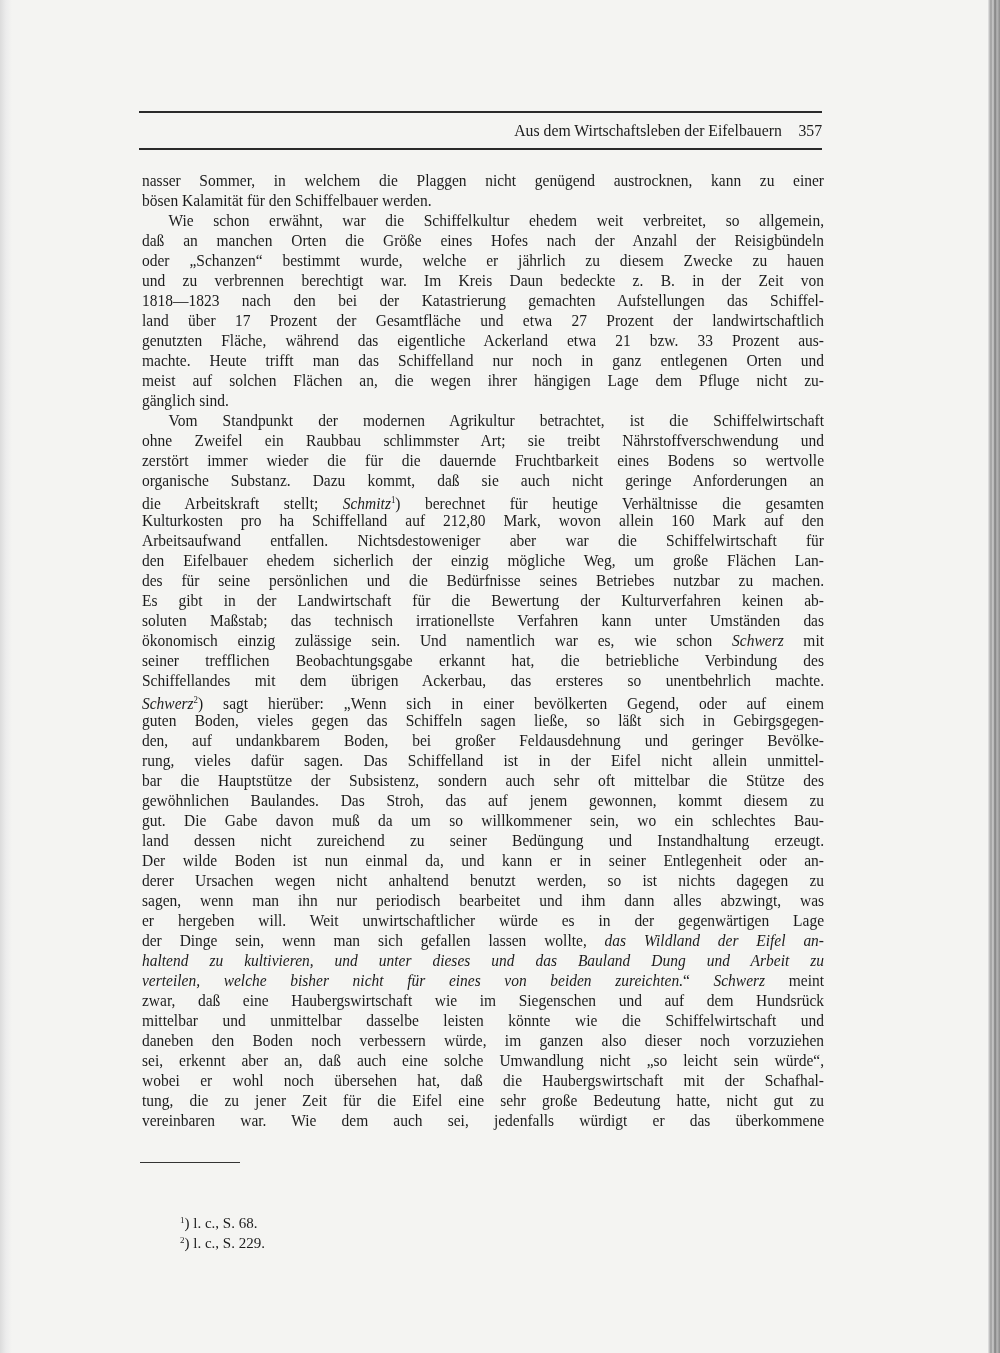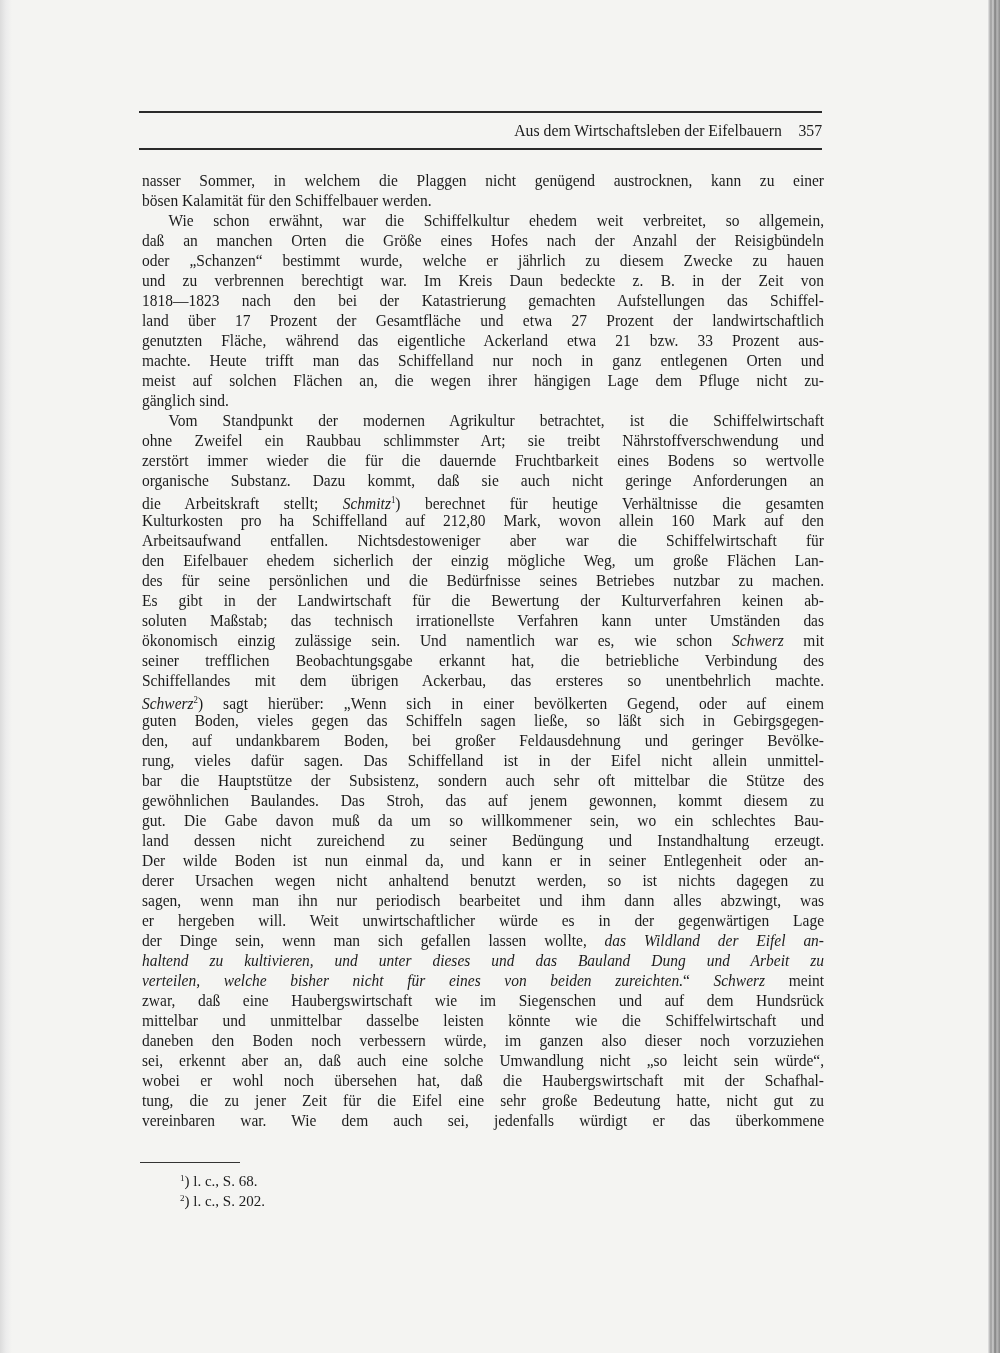--- a/index.html
+++ b/index.html
@@ -33,21 +33,21 @@
     display: block; white-space: nowrap; height: 20px;
     text-align: justify; text-align-last: justify;
     transform: scaleX(0.885); transform-origin: left center; width: 113%;
   }
   .line.last { text-align-last: left; }
   .line.indent { text-indent: 30px; }
   .line i { font-style: italic; }
   sup.fn { font-size: 10px; vertical-align: 6px; }
   .footnote-rule { position: absolute; left: 140px; top: 1162px; width: 100px; height: 1px; background: #333; }
   .footnotes {
-    position: absolute; left: 180px; top: 1170px;
+    position: absolute; left: 180px; top: 1212px;
     font-size: 15px; line-height: 17px;
   }
   .footnotes .fn-line { display: block; white-space: nowrap; }
   .footnotes sup { font-size: 9px; vertical-align: 5px; }
 </style>
 </head>
 <body>
 
 <div class="page-edge-left"></div>
 <div class="page-edge-right"></div>
@@ -106,14 +106,14 @@
     <span class="line"><span>daneben den Boden noch verbessern würde, im ganzen also dieser noch vorzuziehen</span></span>
     <span class="line"><span>sei, erkennt aber an, daß auch eine solche Umwandlung nicht „so leicht sein würde“,</span></span>
     <span class="line"><span>wobei er wohl noch übersehen hat, daß die Haubergswirtschaft mit der Schafhal-</span></span>
     <span class="line"><span>tung, die zu jener Zeit für die Eifel eine sehr große Bedeutung hatte, nicht gut zu</span></span>
     <span class="line"><span>vereinbaren war.  Wie dem auch sei, jedenfalls würdigt er das überkommene</span></span>
   </div>
 
 <div class="footnote-rule"></div>
 <div class="footnotes" id="footnotes">
     <span class="fn-line"><sup>1</sup><span>) l. c.,  S. 68.</span></span>
-    <span class="fn-line"><sup>2</sup><span>) l. c.,  S. 202.</span></span>
+    <span class="fn-line"><sup>2</sup><span>) l. c.,  S. 229.</span></span>
   </div>
 
 </body></html>

